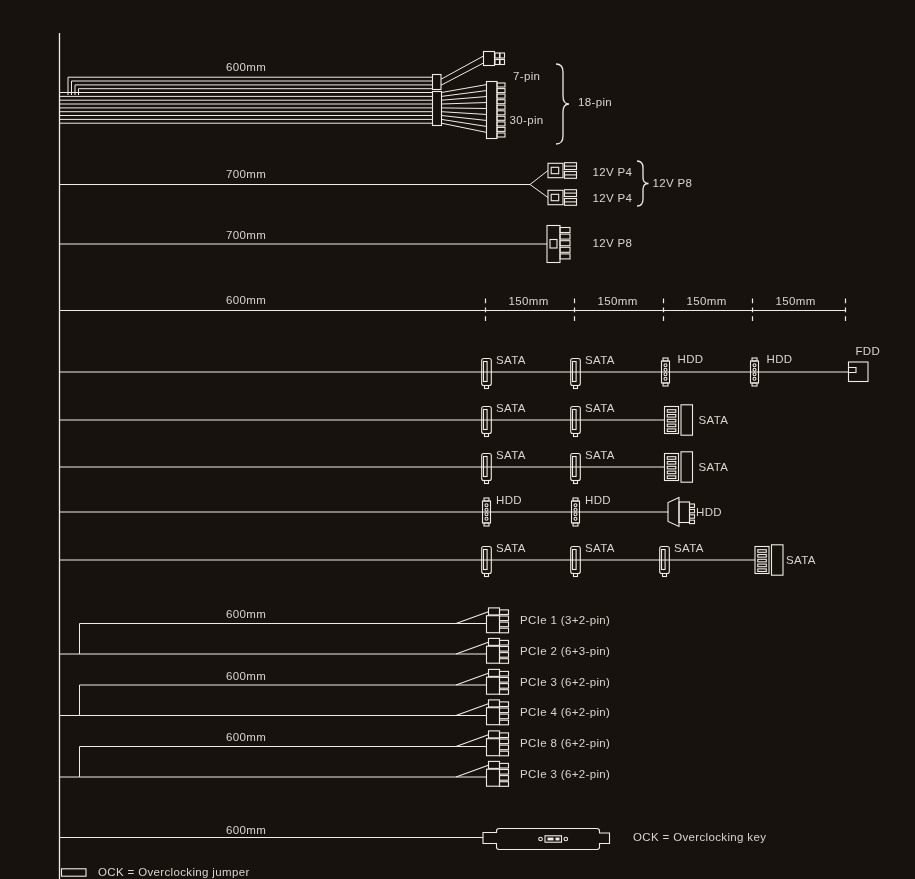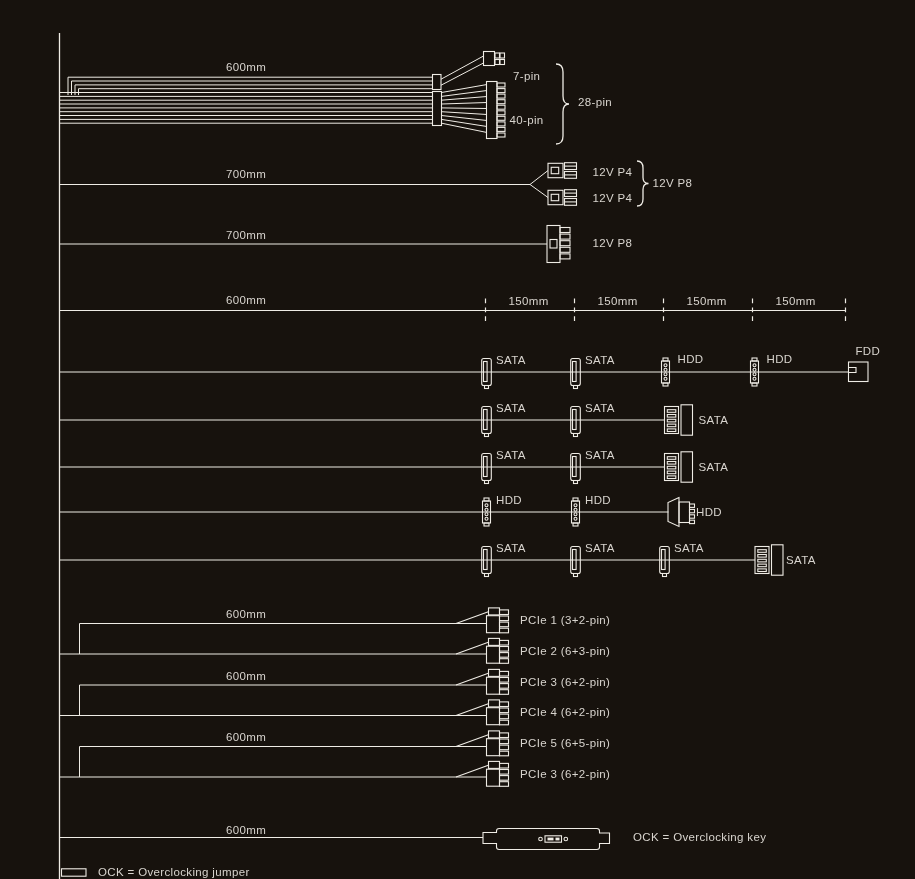--- a/index.html
+++ b/index.html
@@ -238,22 +238,22 @@
     </g>
   </g>
 
   <g>
     <rect class="o" x="61.5" y="843.8" width="24.5" height="7.4"></rect>
   </g>
 </svg>
 
 <div class="lbl" style="left:226px;top:36px">600mm</div>
 <div class="lbl" style="left:513px;top:44.5px">7-pin</div>
-<div class="lbl" style="left:578px;top:70.5px">28-pin</div>
-<div class="lbl" style="left:509.5px;top:88.5px">40-pin</div>
+<div class="lbl" style="left:578px;top:70.5px">18-pin</div>
+<div class="lbl" style="left:509.5px;top:88.5px">30-pin</div>
 
 <div class="lbl" style="left:226px;top:143px">700mm</div>
 <div class="lbl" style="left:592.5px;top:140.5px">12V P4</div>
 <div class="lbl" style="left:592.5px;top:166.5px">12V P4</div>
 <div class="lbl" style="left:652.5px;top:152px">12V P8</div>
 
 <div class="lbl" style="left:226px;top:203.5px">700mm</div>
 <div class="lbl" style="left:592.5px;top:212px">12V P8</div>
 
 <div class="lbl" style="left:226px;top:268.5px">600mm</div>
@@ -286,20 +286,20 @@
 <div class="lbl" style="left:786px;top:529px">SATA</div>
 
 <div class="lbl" style="left:226px;top:583px">600mm</div>
 <div class="lbl" style="left:226px;top:644.5px">600mm</div>
 <div class="lbl" style="left:226px;top:706px">600mm</div>
 
 <div class="lbl" style="left:520px;top:589px">PCIe 1 (3+2-pin)</div>
 <div class="lbl" style="left:520px;top:619.5px">PCIe 2 (6+3-pin)</div>
 <div class="lbl" style="left:520px;top:650.5px">PCIe 3 (6+2-pin)</div>
 <div class="lbl" style="left:520px;top:681px">PCIe 4 (6+2-pin)</div>
-<div class="lbl" style="left:520px;top:712px">PCIe 5 (6+5-pin)</div>
+<div class="lbl" style="left:520px;top:712px">PCIe 8 (6+2-pin)</div>
 <div class="lbl" style="left:520px;top:742.5px">PCIe 3 (6+2-pin)</div>
 
 <div class="lbl" style="left:226px;top:798.5px">600mm</div>
 <div class="lbl" style="left:633px;top:805.5px">OCK = Overclocking key</div>
 <div class="lbl" style="left:98px;top:841px">OCK = Overclocking jumper</div>
 
 </div>
 
 </body></html>

